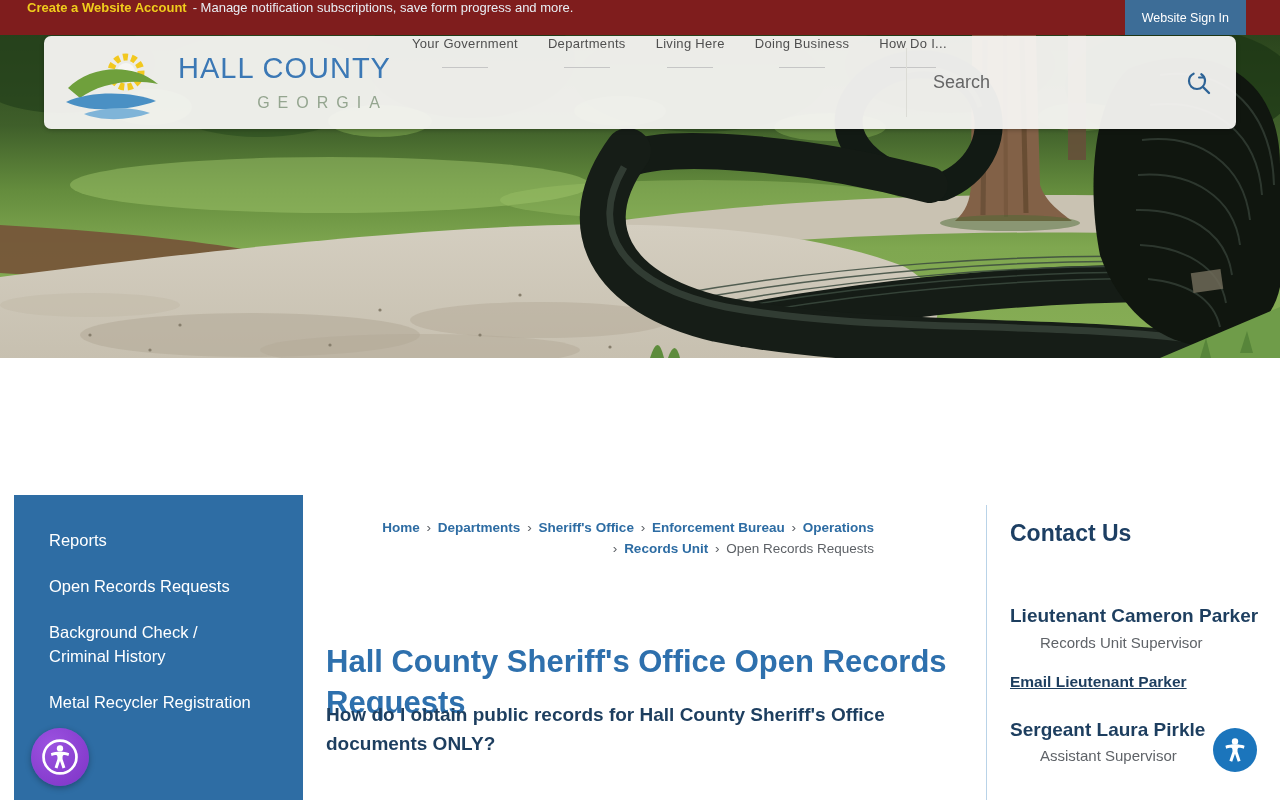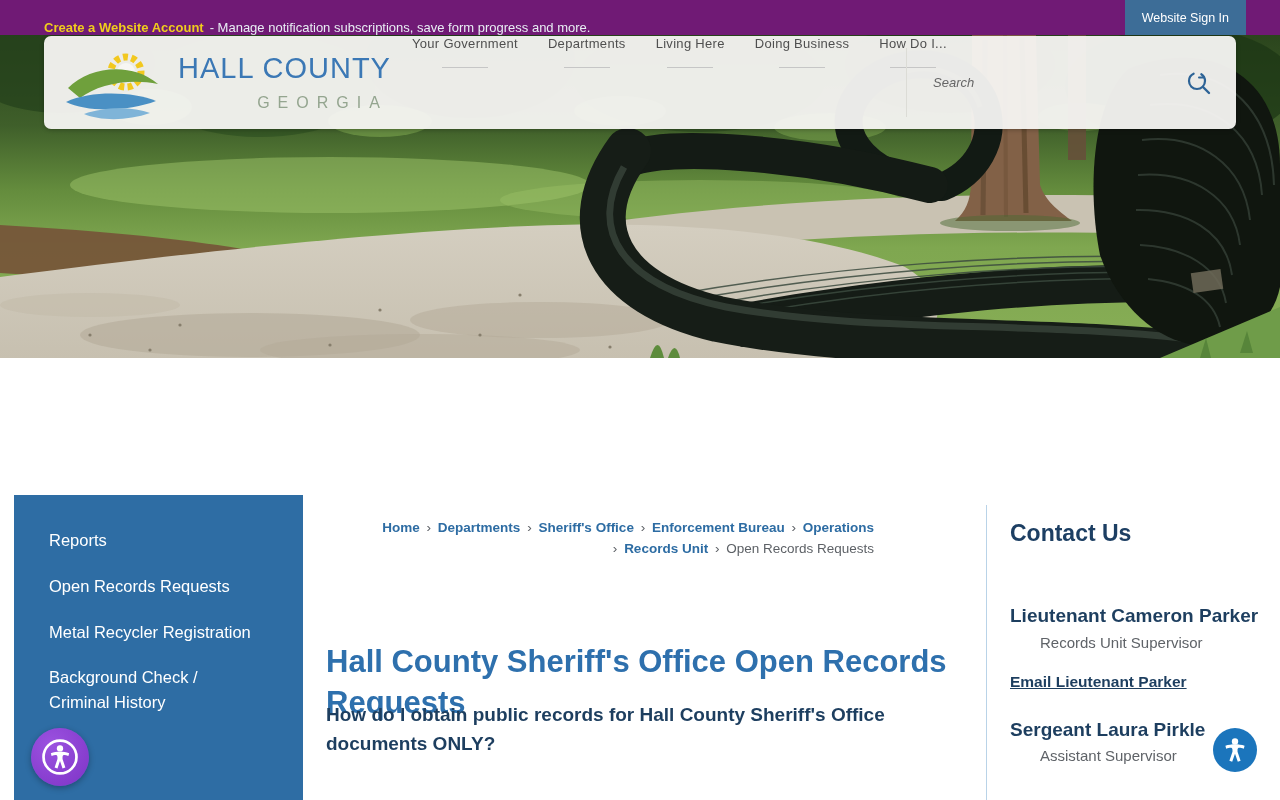--- a/index.html
+++ b/index.html
@@ -1,21 +1,21 @@
 <!DOCTYPE html>
 <html><head>
 <meta charset="utf-8">
 <style>
   html,body{margin:0;padding:0;}
   body{width:1280px;height:800px;overflow:hidden;position:relative;background:#fff;
        font-family:"Liberation Sans",sans-serif;}
 
   
-  .topbar{position:absolute;left:0;top:0;width:1280px;height:35px;background:#701a75;
-          display:flex;align-items:flex-end;padding-left:44px;box-sizing:border-box;z-index:10;}
+  .topbar{position:absolute;left:0;top:0;width:1280px;height:35px;background:#7f1d1d;
+          display:flex;align-items:flex-start;padding-left:27px;box-sizing:border-box;z-index:10;}
   .topbar-link{color:#f0cc1c;font-weight:700;font-size:13px;cursor:pointer;}
   .topbar-tagline{color:#e8eef4;font-size:13px;margin-left:6px;}
   .signin-btn{position:absolute;right:34px;top:0;height:35px;padding:0 17px;background:#3d6d97;
               border:none;color:#fff;font-size:12.5px;font-family:inherit;cursor:pointer;}
 
   
   .hero{position:absolute;left:0;top:35px;width:1280px;height:323px;z-index:1;}
   .hero-svg{width:100%;height:100%;display:block;}
 
   
@@ -27,22 +27,22 @@
   .logo-text{margin-left:6px;}
   .logo-title{font-size:29px;color:#3b78b5;letter-spacing:1px;font-weight:400;}
   .logo-sub{font-size:16px;color:#94a58f;letter-spacing:8px;margin-top:9px;margin-left:76px;text-align:center;}
   .main-nav{position:absolute;left:368px;top:0;height:100%;display:flex;align-items:flex-start;gap:30px;}
   .nav-item{position:relative;font-size:13px;color:#4f4f4f;letter-spacing:.3px;cursor:pointer;}
   .nav-item::after{content:"";position:absolute;left:50%;transform:translateX(-50%);
                    bottom:-17px;width:46px;height:1px;background:#c6c6c6;}
   .search-zone{position:absolute;right:0;top:12px;bottom:12px;width:330px;
                border-left:1px solid #dcdcd6;display:flex;align-items:center;
                padding:0 24px;box-sizing:border-box;}
-  .search-input{flex:1;border:none;background:transparent;font-family:inherit;font-style:italic;
-                font-size:13px;color:#555;outline:none;min-width:0;}
+  .search-input{flex:1;border:none;background:transparent;font-family:inherit;
+                font-size:18px;color:#555;outline:none;min-width:0;}
   .search-input::placeholder{color:#666;opacity:1;}
   .search-btn{background:none;border:none;cursor:pointer;padding:0;line-height:0;}
 
   
   .sidebar{position:absolute;left:14px;top:495px;width:289px;height:368px;background:#2e6da4;
            box-sizing:border-box;padding:33px 45px 0 35px;z-index:3;}
   .sidebar-item{color:#fff;font-size:16.5px;line-height:1.5;margin-bottom:21px;cursor:pointer;}
 
   
   .breadcrumb{position:absolute;left:326px;top:518px;width:548px;font-size:13.5px;
@@ -208,22 +208,22 @@
         <line x1="14" y1="8.5" x2="18.5" y2="8.5" stroke="#2d6396" stroke-width="2" stroke-linecap="round"></line>
         <line x1="18" y1="18" x2="24" y2="24" stroke="#2d6396" stroke-width="2.4" stroke-linecap="round"></line>
       </svg>
     </button>
   </div>
 </div>
 
 <div class="sidebar">
   <div class="sidebar-item">Reports</div>
   <div class="sidebar-item">Open Records Requests</div>
+  <div class="sidebar-item">Background Check / Criminal History</div>
   <div class="sidebar-item">Metal Recycler Registration</div>
-  <div class="sidebar-item">Background Check / Criminal History</div>
 </div>
 
 <div class="breadcrumb">
   <span class="crumb-group"><span class="crumb-link">Home</span></span>
   <span class="crumb-group"><span class="crumb-sep">›</span> <span class="crumb-link">Departments</span></span>
   <span class="crumb-group"><span class="crumb-sep">›</span> <span class="crumb-link">Sheriff's Office</span></span>
   <span class="crumb-group"><span class="crumb-sep">›</span> <span class="crumb-link">Enforcement Bureau</span></span>
   <span class="crumb-group"><span class="crumb-sep">›</span> <span class="crumb-link">Operations</span></span>
   <span class="crumb-group"><span class="crumb-sep">›</span> <span class="crumb-link">Records Unit</span></span>
   <span class="crumb-group"><span class="crumb-sep">›</span> <span class="crumb-current">Open Records Requests</span></span>

